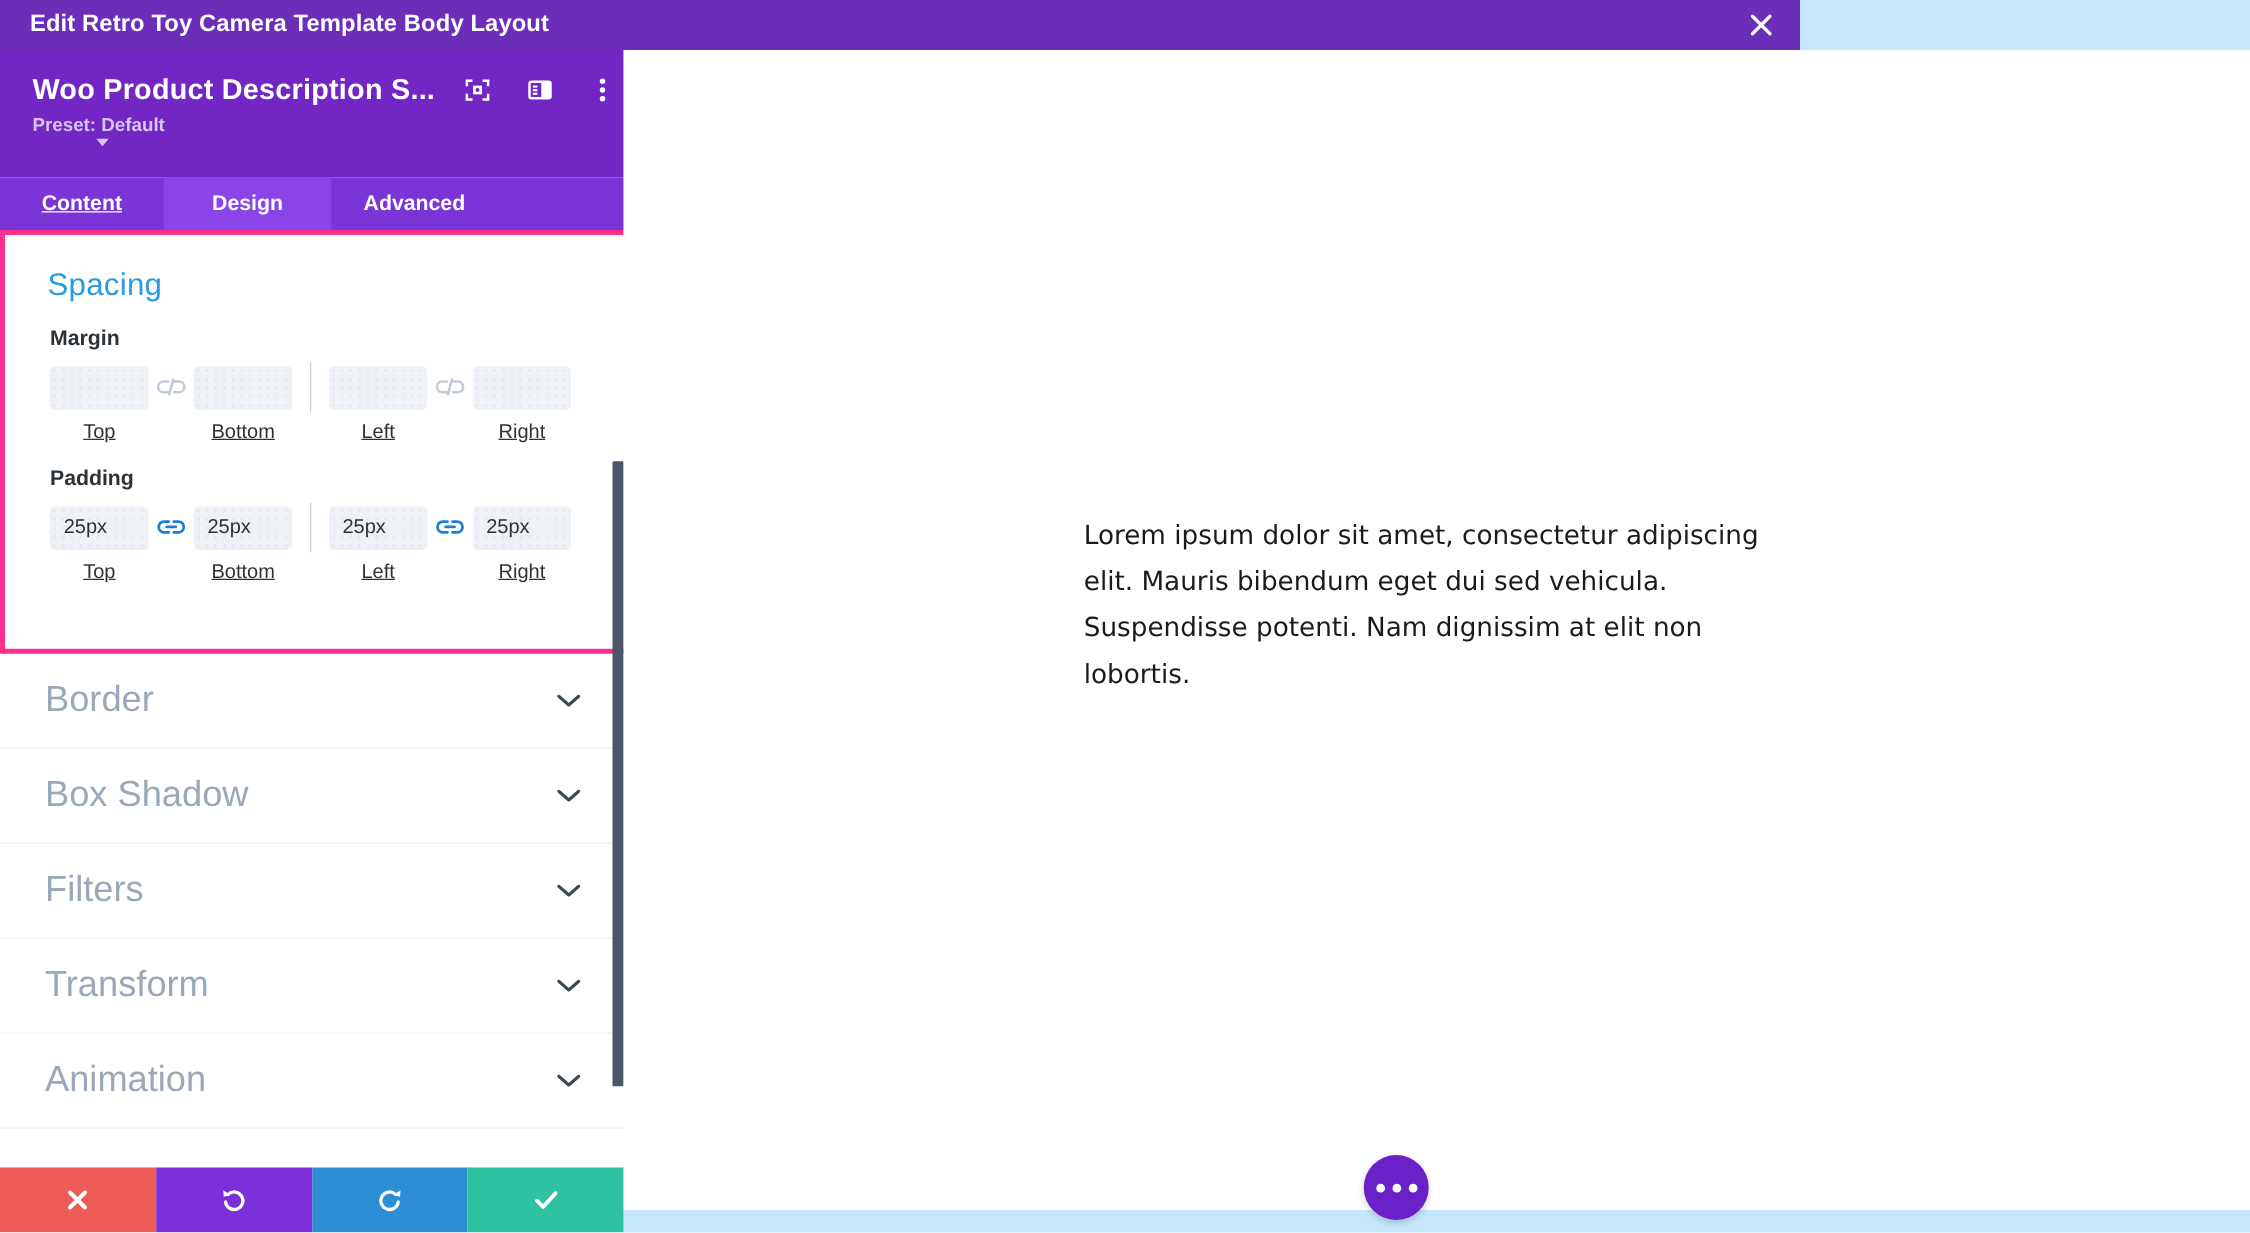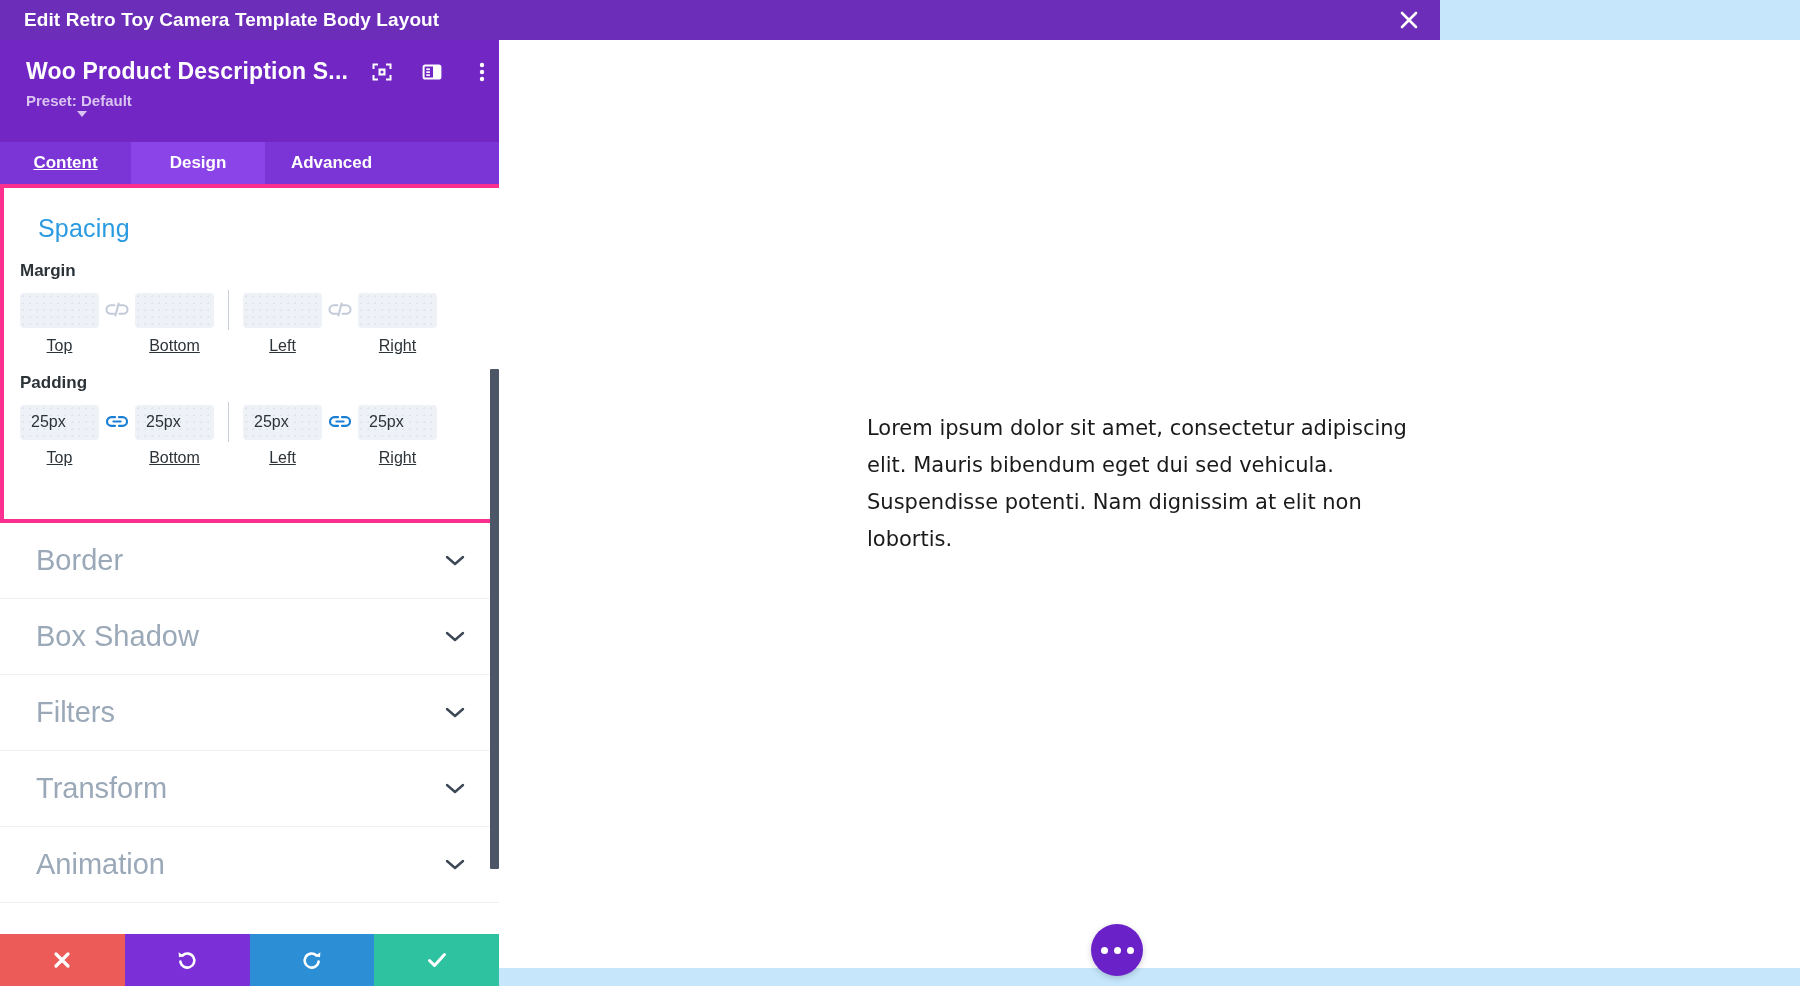--- a/index.html
+++ b/index.html
@@ -166,21 +166,21 @@
   .section-ctrls {
     position: absolute;
     right: 20px;
     top: 28px;
     display: flex;
     align-items: center;
     gap: 18px;
   }
   .sec-icon { cursor: pointer; display:flex; align-items:center; justify-content:center; }
 
-  .field-group { padding: 0 0 0 16px; }
+  .field-group { padding: 0 0 0 36px; }
   .field-label {
     font-size: 17px;
     color: #2c3338;
     font-weight: bold;
     margin: 18px 0 9px 0;
   }
   .quad {
     display: flex;
     align-items: center;
   }

